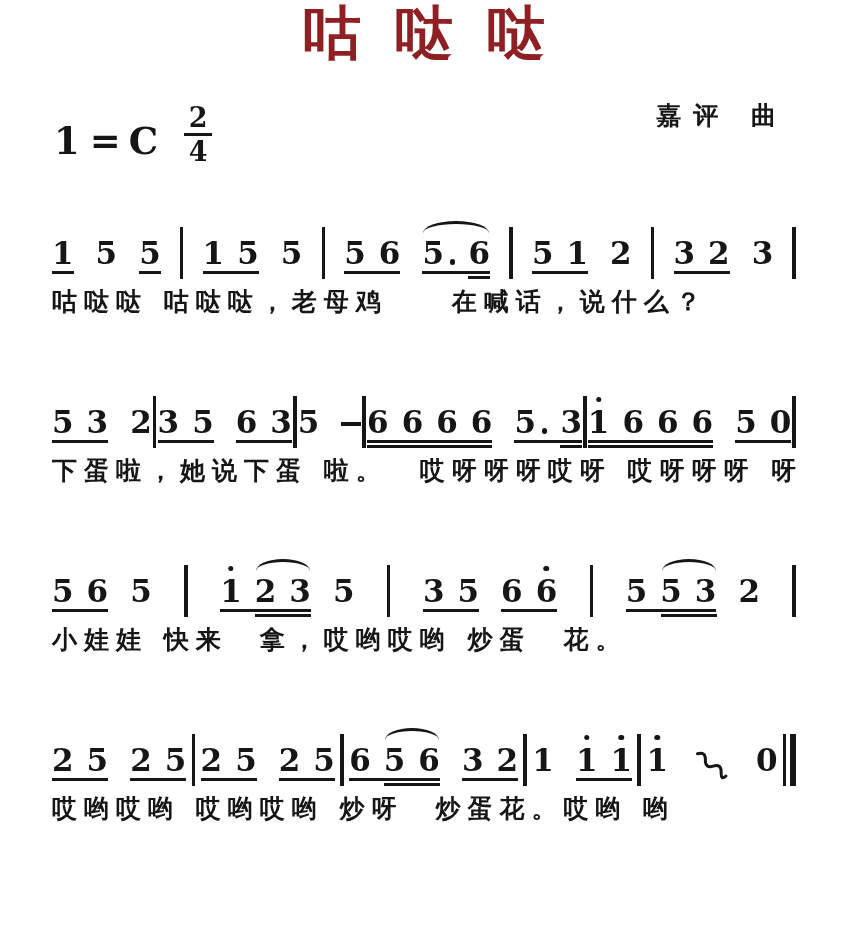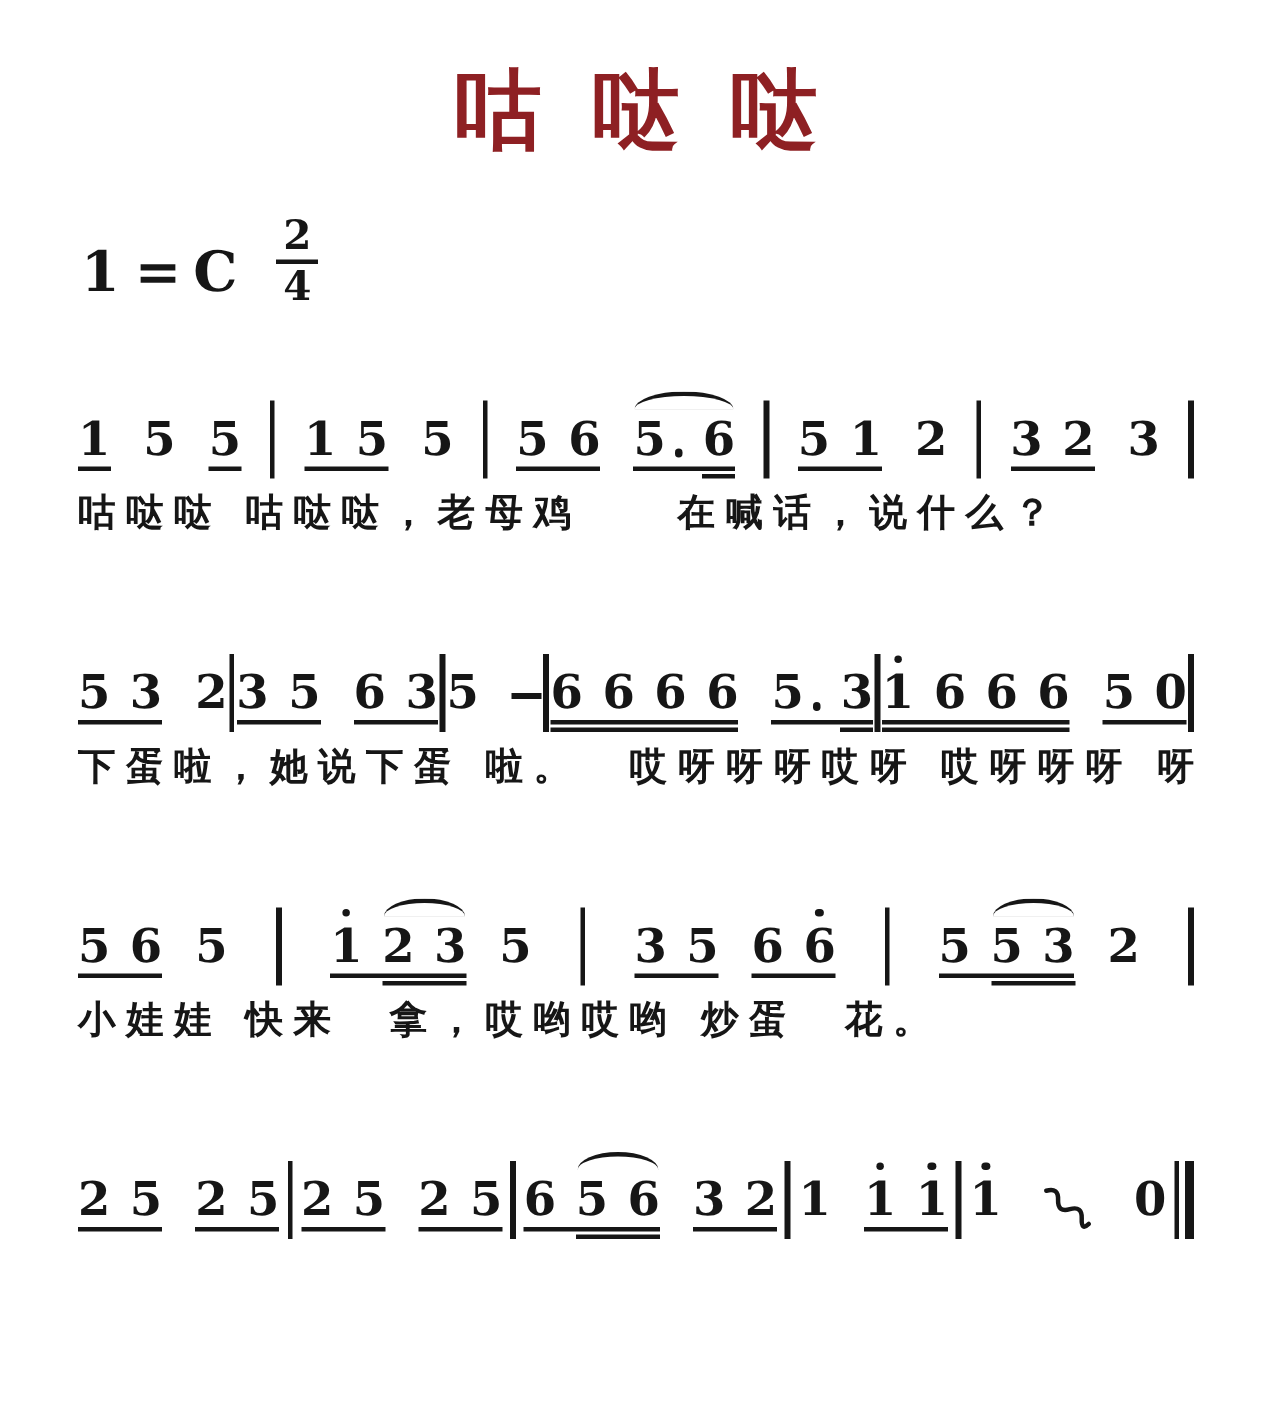--- a/index.html
+++ b/index.html
@@ -8,21 +8,21 @@
     --title:#8e2023;
   }
   *{box-sizing:border-box;}
   html,body{margin:0;padding:0;}
   body{
     width:848px;height:945px;overflow:hidden;
     background:var(--bg);
     font-family:"DejaVu Serif", serif;
     color:var(--ink);
   }
-  .sheet{width:848px;height:924px;padding-top:40px;position:relative;}
+  .sheet{width:848px;height:924px;position:relative;}
 
   
   .title{
     text-align:center;
     font-size:58px;font-weight:900;
     letter-spacing:34px;padding-left:34px;
     color:var(--title);
     line-height:1.15;
   }
 
@@ -103,20 +103,21 @@
       <span>1</span>
         <span class="eq">=</span>
         <span>C</span>
       <span class="frac">
         <span class="fnum">2</span>
         <span class="fbar"></span>
         <span class="fnum">4</span>
       </span>
     </div>
     <div class="credits">
+      <div>嘉评 曲</div>
     </div>
   </div>
 
   <div class="systems">
     <div class="system">
       <div class="music-row">
           <span class="measure">
             <span class="cell">
               <span class="note">
                 <span class="nchar">1</span>
@@ -521,16 +522,17 @@
               <span class="note">
                 <span class="nchar">0</span>
               </span>
             </span>
           </span>
           <span class="dblbar">
             <span class="thin"></span>
             <span class="thick"></span>
           </span>
         </div>
+      <div class="lyrics">哎哟哎哟 哎哟哎哟 炒呀　炒蛋花。哎哟 哟</div>
     </div>
   </div>
 
 </div>
 
 </body></html>

